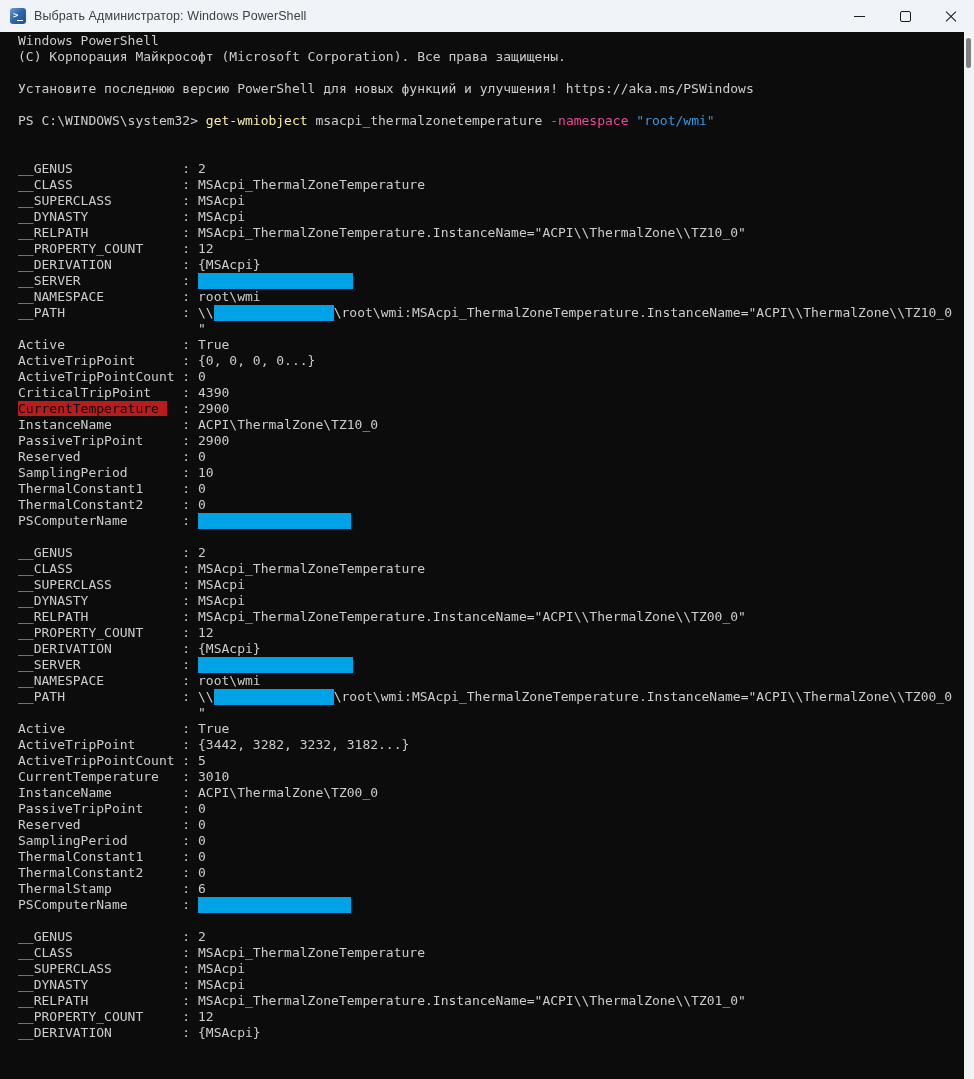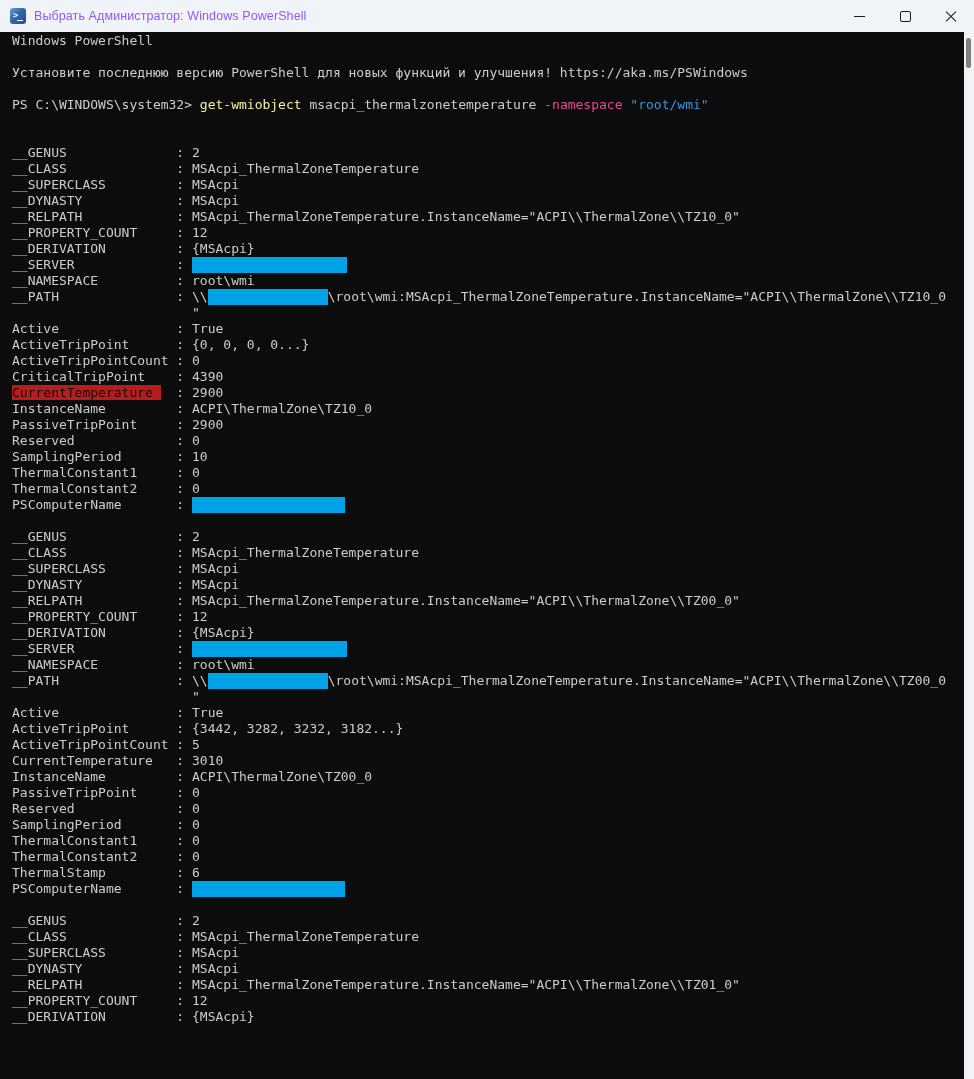--- a/index.html
+++ b/index.html
@@ -20,41 +20,41 @@
     position:relative;flex:0 0 auto;
   }
   .ps-icon .chev{
     position:absolute;left:3px;top:2px;color:#fff;
     font-family:"DejaVu Sans Mono",monospace;font-size:9px;font-weight:bold;line-height:10px;
   }
   .ps-icon .uscr{
     position:absolute;left:7px;bottom:3px;width:6px;height:1.5px;background:#fff;
   }
   .title-text{
-    font-size:12.5px;color:#8b5cf6;white-space:nowrap;letter-spacing:.1px;
+    font-size:12.5px;color:#404040;white-space:nowrap;letter-spacing:.1px;
   }
   .tb-spacer{flex:1 1 auto;}
   .tb-btn{
     width:46px;height:32px;display:flex;align-items:center;justify-content:center;
     flex:0 0 auto;cursor:default;position:relative;
   }
   .glyph-min{width:11px;height:1px;background:#1b1b1b;}
   .glyph-max{width:9px;height:9px;border:1.2px solid #1b1b1b;border-radius:2px;}
   .glyph-close{width:12px;height:12px;position:relative;}
   .glyph-close::before,.glyph-close::after{
     content:"";position:absolute;left:-1px;top:5.5px;width:14px;height:1.1px;background:#1b1b1b;
   }
   .glyph-close::before{transform:rotate(45deg);}
   .glyph-close::after{transform:rotate(-45deg);}
   
   .terminal{
     position:absolute;top:32px;left:0;width:964px;height:1047px;
     background:#0c0c0c;overflow:hidden;
     font-family:"DejaVu Sans Mono",monospace;font-size:13px;line-height:16px;
-    color:#cccccc;padding-top:1px;padding-left:12px;box-sizing:border-box;
+    color:#cccccc;padding-top:1px;padding-left:18px;box-sizing:border-box;
   }
   .line{height:16px;white-space:pre;}
   .redact{display:inline-block;height:16px;vertical-align:top;}
   
   .scrollbar{
     position:absolute;top:32px;right:0;width:10px;height:1047px;background:#f1f3f6;
   }
   .scroll-thumb{
     position:absolute;top:6px;left:2px;width:5px;height:30px;background:#7f7f7f;border-radius:2.5px;
   }
@@ -75,20 +75,21 @@
   <div class="tb-btn" title="Развернуть">
     <div class="glyph-max"></div>
   </div>
   <div class="tb-btn" title="Закрыть">
     <div class="glyph-close"></div>
   </div>
 </div>
 
 <div class="terminal" id="terminal">
     <div class="line"><span>Windows PowerShell</span></div>
+    <div class="line"><span>(C) Корпорация Майкрософт (Microsoft Corporation). Все права защищены.</span></div>
     <div class="line">&nbsp;</div>
     <div class="line"><span>Установите последнюю версию PowerShell для новых функций и улучшения! https://aka.ms/PSWindows</span></div>
     <div class="line">&nbsp;</div>
     <div class="line"><span>PS C:\WINDOWS\system32&gt; </span><span style="color: rgb(249, 241, 165); margin-top: 31px;">get-wmiobject</span><span> msacpi_thermalzonetemperature </span><span style="color: #ec4899;">-namespace</span><span> </span><span style="color: rgb(58, 150, 221);">"root/wmi"</span></div>
     <div class="line">&nbsp;</div>
     <div class="line">&nbsp;</div>
     <div class="line"><span>__GENUS              : </span><span>2</span></div>
     <div class="line"><span>__CLASS              : </span><span>MSAcpi_ThermalZoneTemperature</span></div>
     <div class="line"><span>__SUPERCLASS         : </span><span>MSAcpi</span></div>
     <div class="line"><span>__DYNASTY            : </span><span>MSAcpi</span></div>

